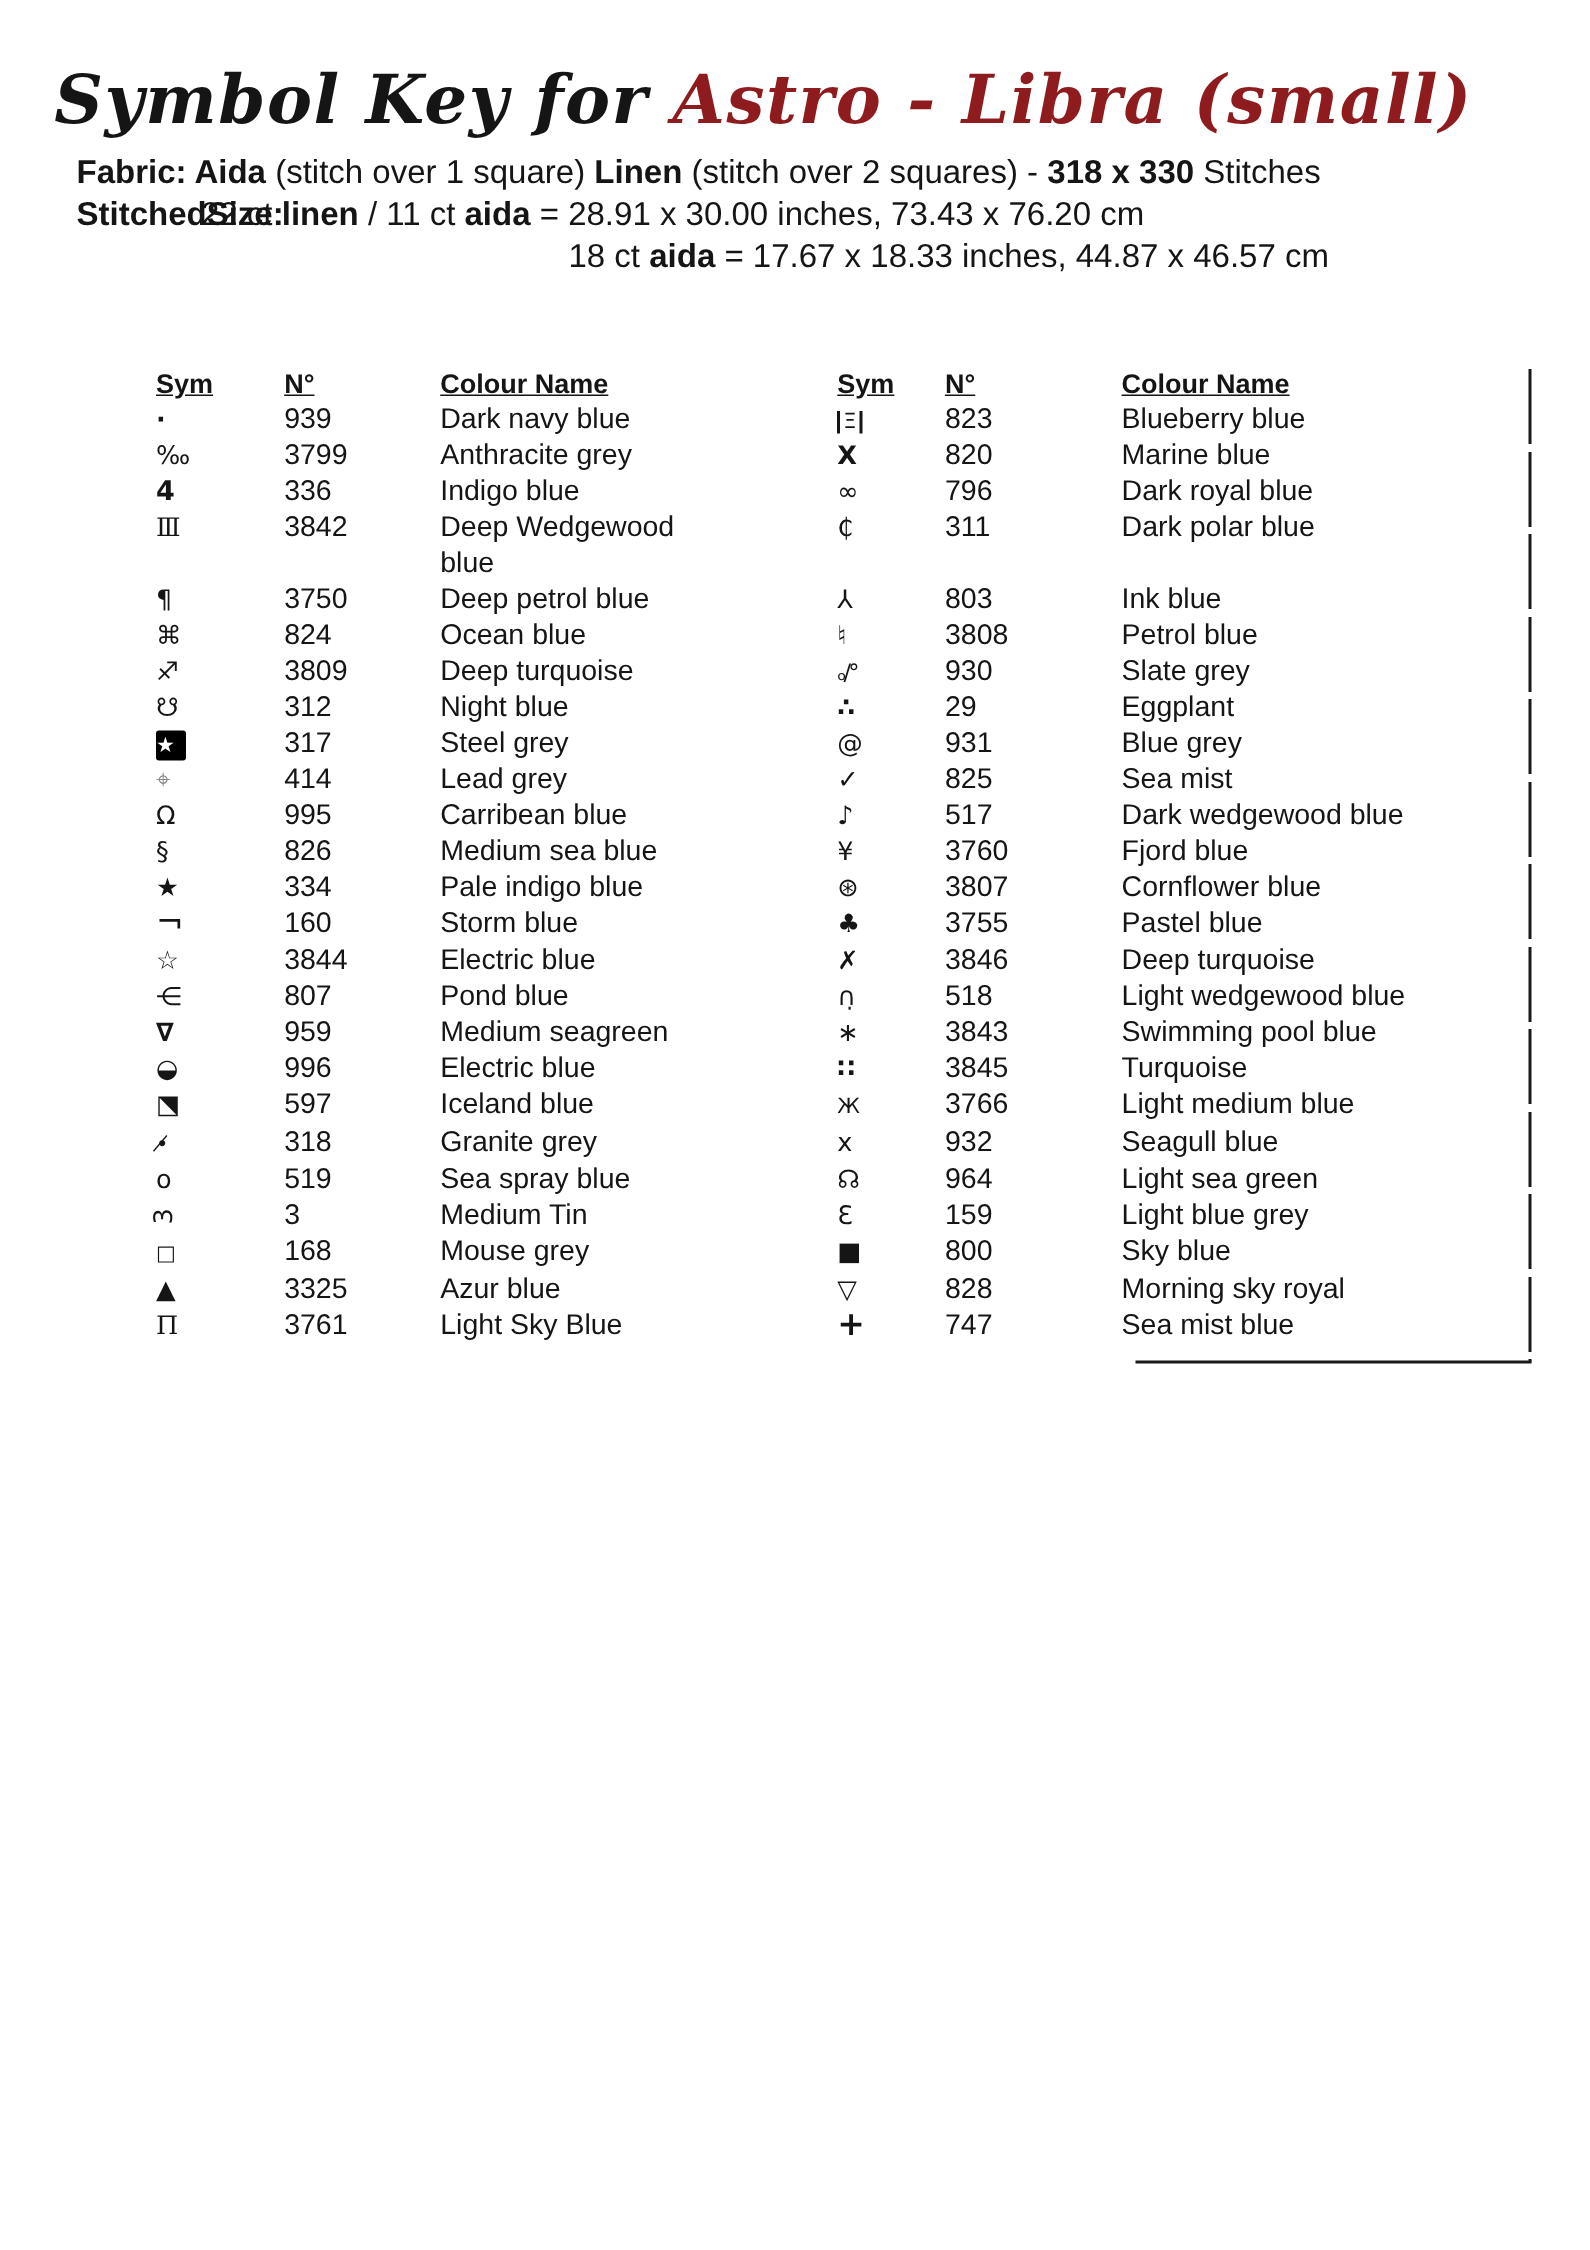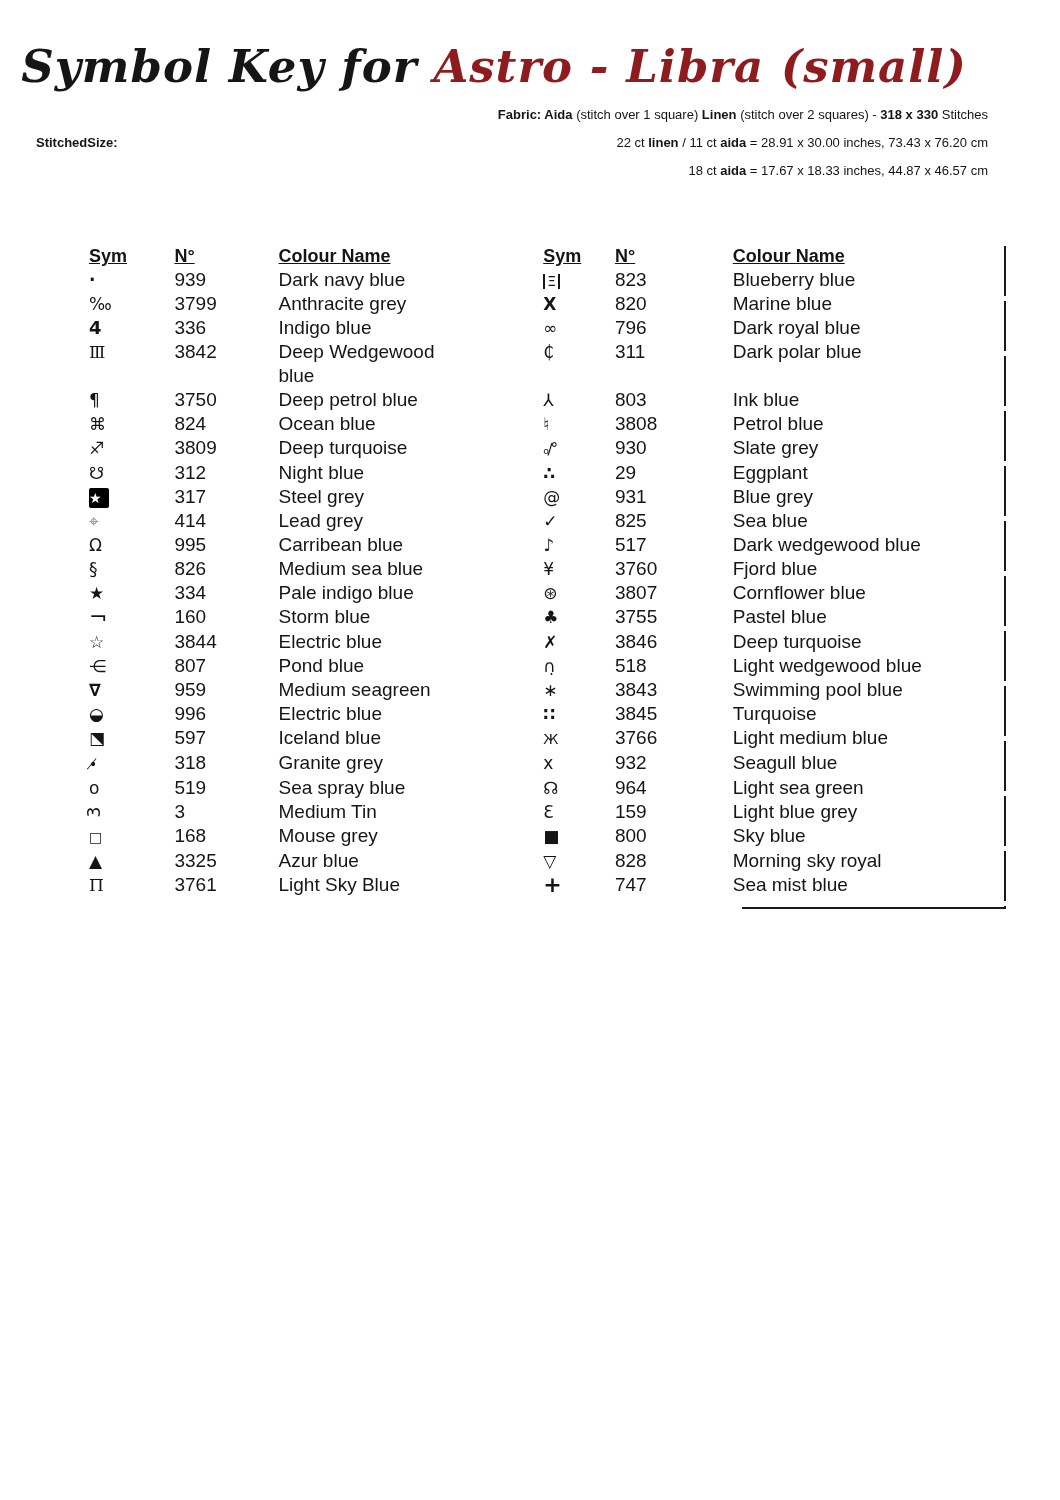--- a/index.html
+++ b/index.html
@@ -1,31 +1,31 @@
 <!DOCTYPE html>
 <html><head>
 <meta charset="utf-8">
 <style>
   html,body{margin:0;padding:0;}
   body{
     width:1060px;height:1500px;background:#ffffff;color:#151515;
     font-family:"Liberation Sans",sans-serif;position:relative;overflow:hidden;
   }
-  .page{position:absolute;left:0;top:0;width:988px;height:1500px;}
+  .page{position:absolute;left:15px;top:0;width:988px;height:1500px;}
 
   
   .title{
     position:absolute;top:40px;left:0;width:100%;text-align:center;
     font-family:"DejaVu Serif",serif;font-style:italic;font-weight:bold;
     font-size:45px;letter-spacing:1px;white-space:nowrap;
   }
   .title .accent{color:#8e1c1f;margin-left:16px;}
 
   
-  .info{position:absolute;top:101px;left:0;width:100%;font-size:13px;text-align:right;}
+  .info{position:absolute;top:101px;left:0;width:100%;font-size:22px;}
   .info .line{height:28px;line-height:28px;white-space:nowrap;}
   .l-fabric{padding-left:36px;}
   .sizelabel{position:absolute;left:36px;top:28px;height:28px;line-height:28px;font-weight:bold;}
   .l-sz1{padding-left:119px;}
   .l-sz2{padding-left:222px;}
   .l-sz3{padding-left:364px;}
   .l-sz4{padding-left:359px;}
 
   
   table.key{
@@ -174,21 +174,21 @@
           <td class="c-sym"><span>@</span></td>
           <td class="c-no">931</td>
           <td class="c-name">Blue grey</td>
         </tr>
         <tr>
           <td class="c-sym"><span class="grey">⌖</span></td>
           <td class="c-no">414</td>
           <td class="c-name">Lead grey</td>
           <td class="c-sym"><span>✓</span></td>
           <td class="c-no">825</td>
-          <td class="c-name">Sea blue</td>
+          <td class="c-name">Sea mist</td>
         </tr>
         <tr>
           <td class="c-sym"><span>Ω</span></td>
           <td class="c-no">995</td>
           <td class="c-name">Carribean blue</td>
           <td class="c-sym"><span>♪</span></td>
           <td class="c-no">517</td>
           <td class="c-name">Dark wedgewood blue</td>
         </tr>
         <tr>

